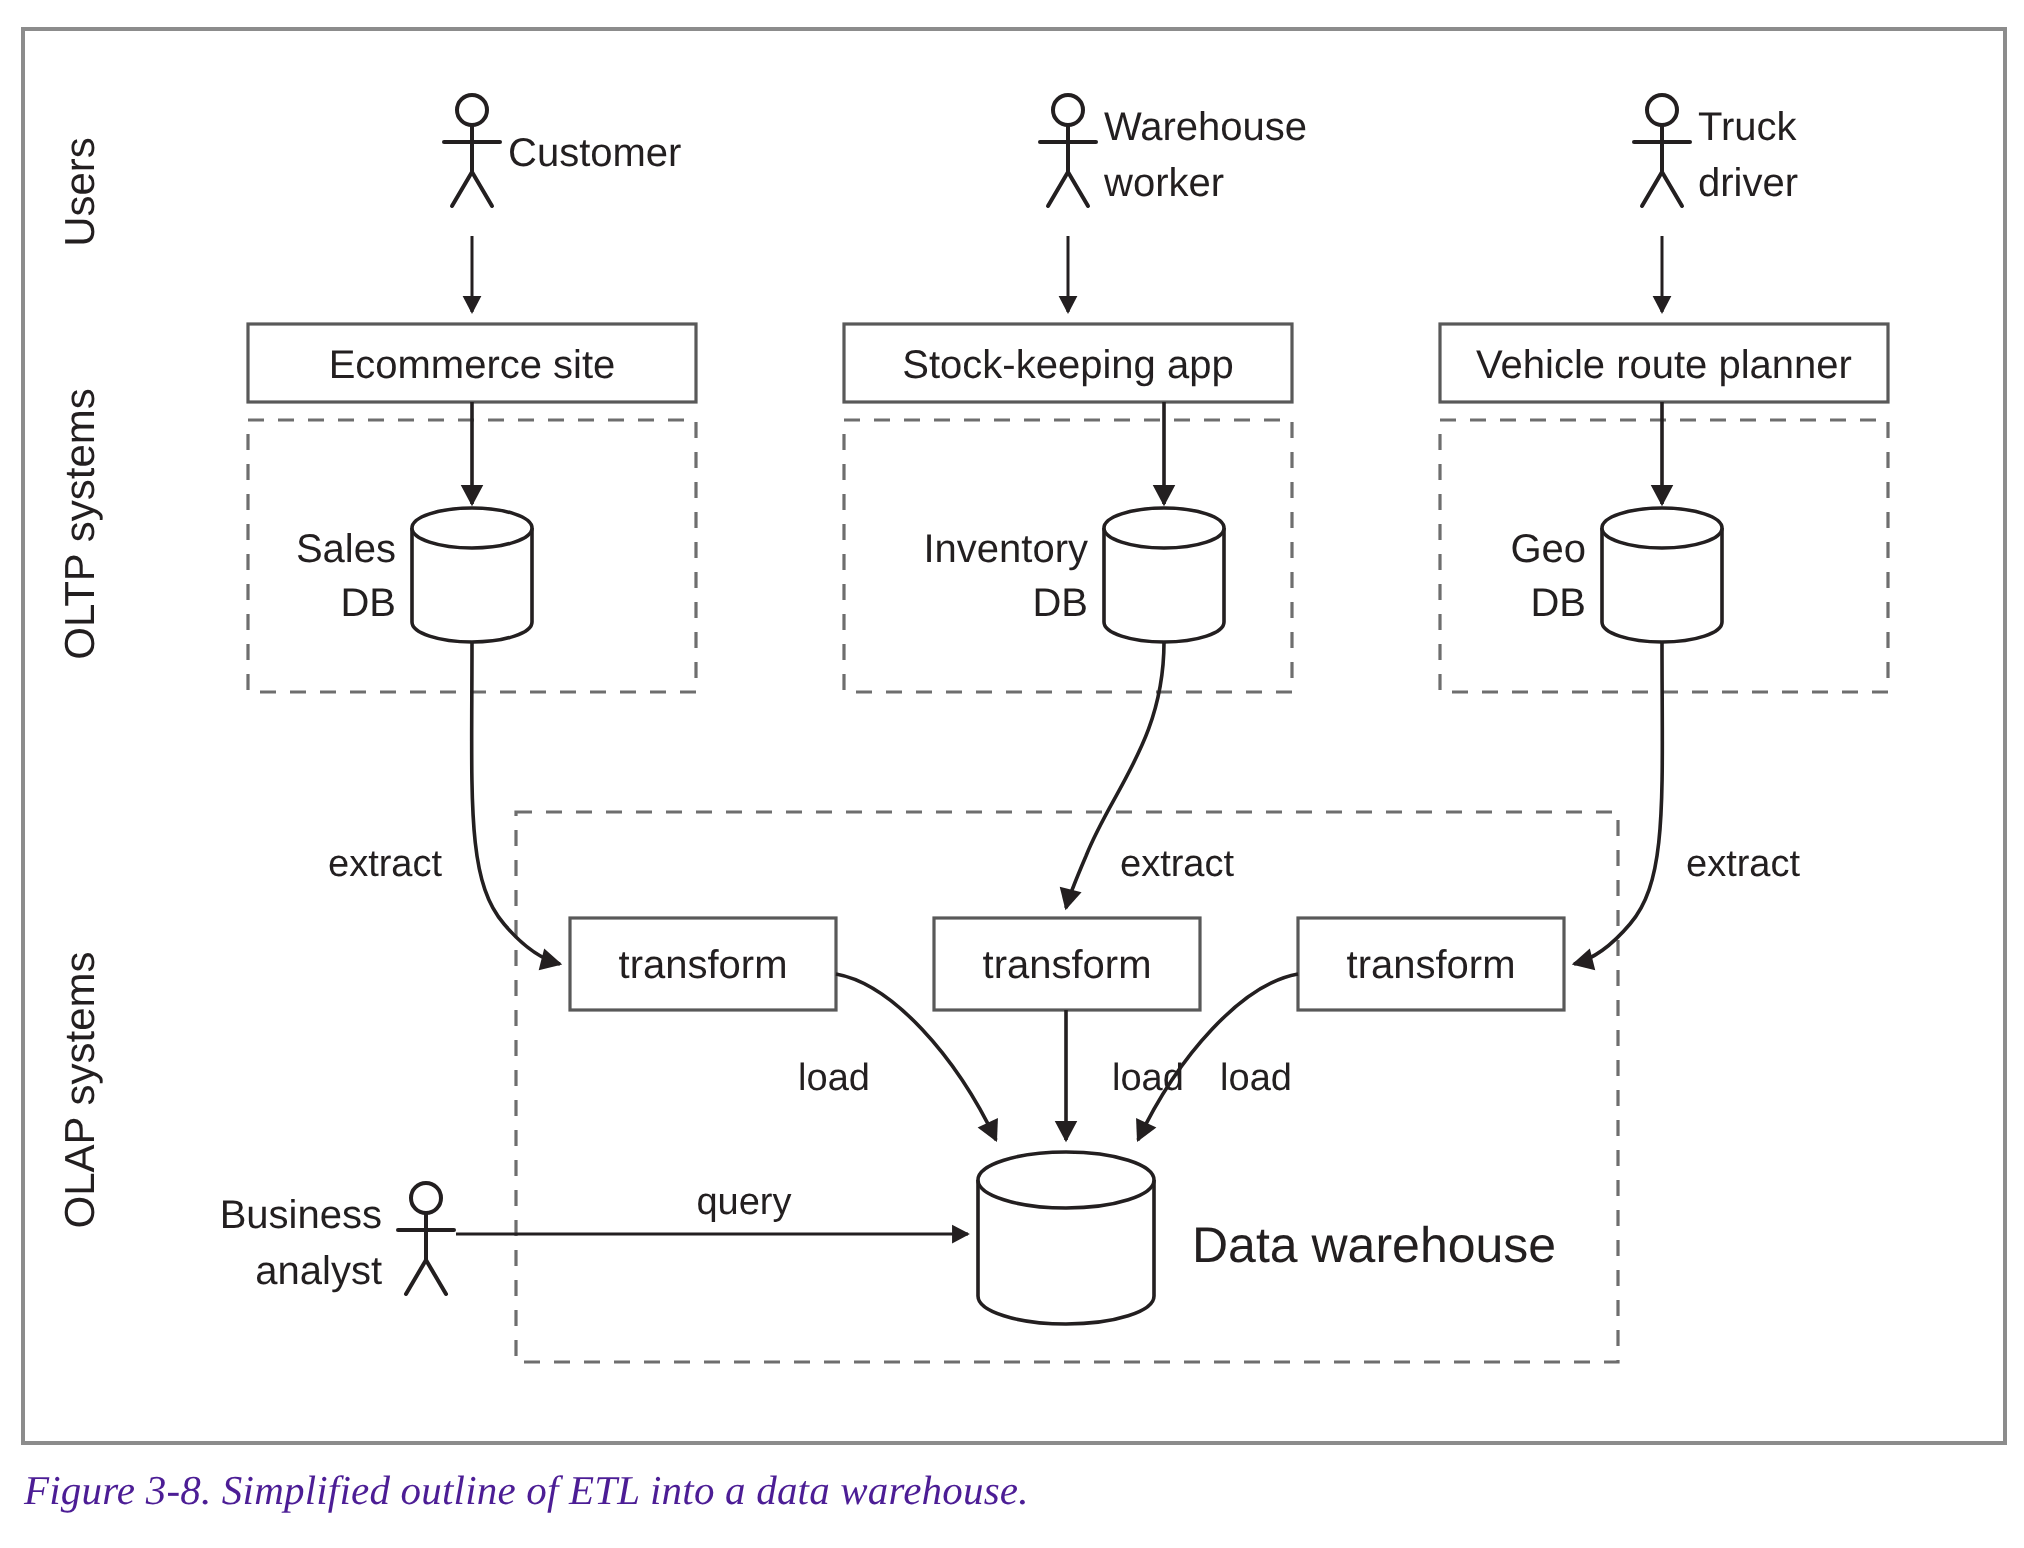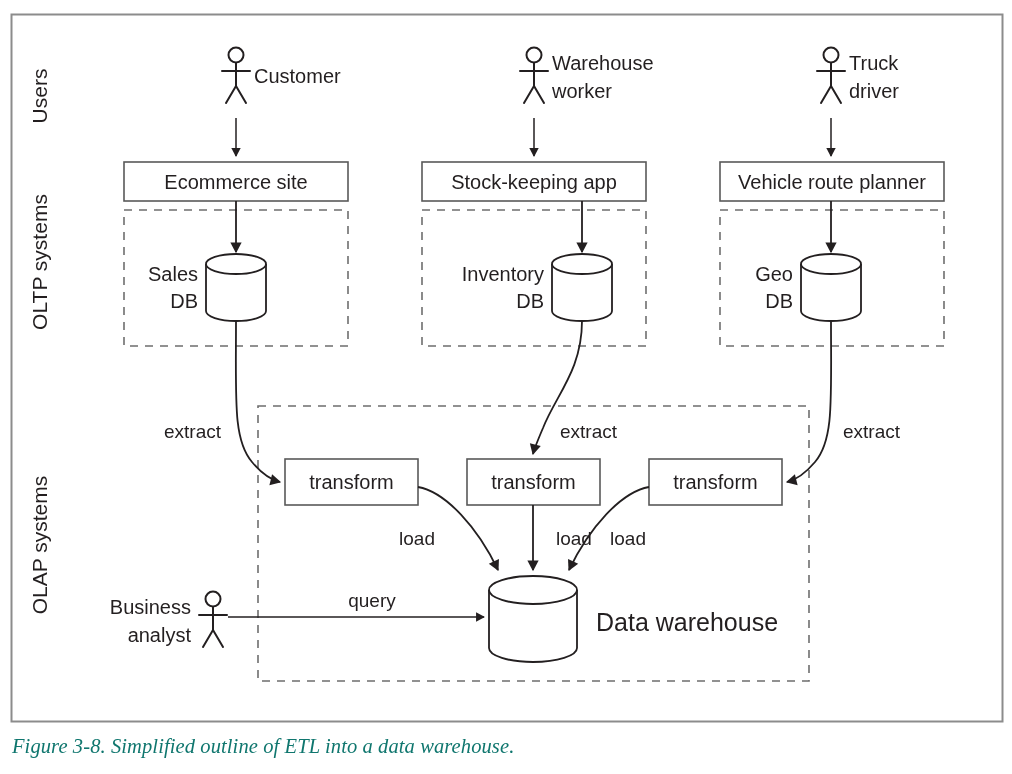--- a/index.html
+++ b/index.html
@@ -16,21 +16,21 @@
   }
   svg#diagram{position:absolute;left:0;top:0;width:1012px;height:734px;display:block;}
   .fig-caption{
     position:absolute;
     left:12px;
     top:735px;
     width:990px;
     font-family:"Liberation Serif", serif;
     font-style:italic;
     font-size:20.5px;
-    color:#0f766e;
+    color:#4c1d95;
     letter-spacing:0.1px;
     white-space:nowrap;
   }
   text{font-family:"Liberation Sans", sans-serif;fill:#231f20;}
   .lane-label{font-size:21px;}
   .node-label{font-size:20px;}
   .actor-label{font-size:20px;}
   .edge-label{font-size:19px;}
   .dw-label{font-size:25px;}
   .db-label{font-size:20px;}

